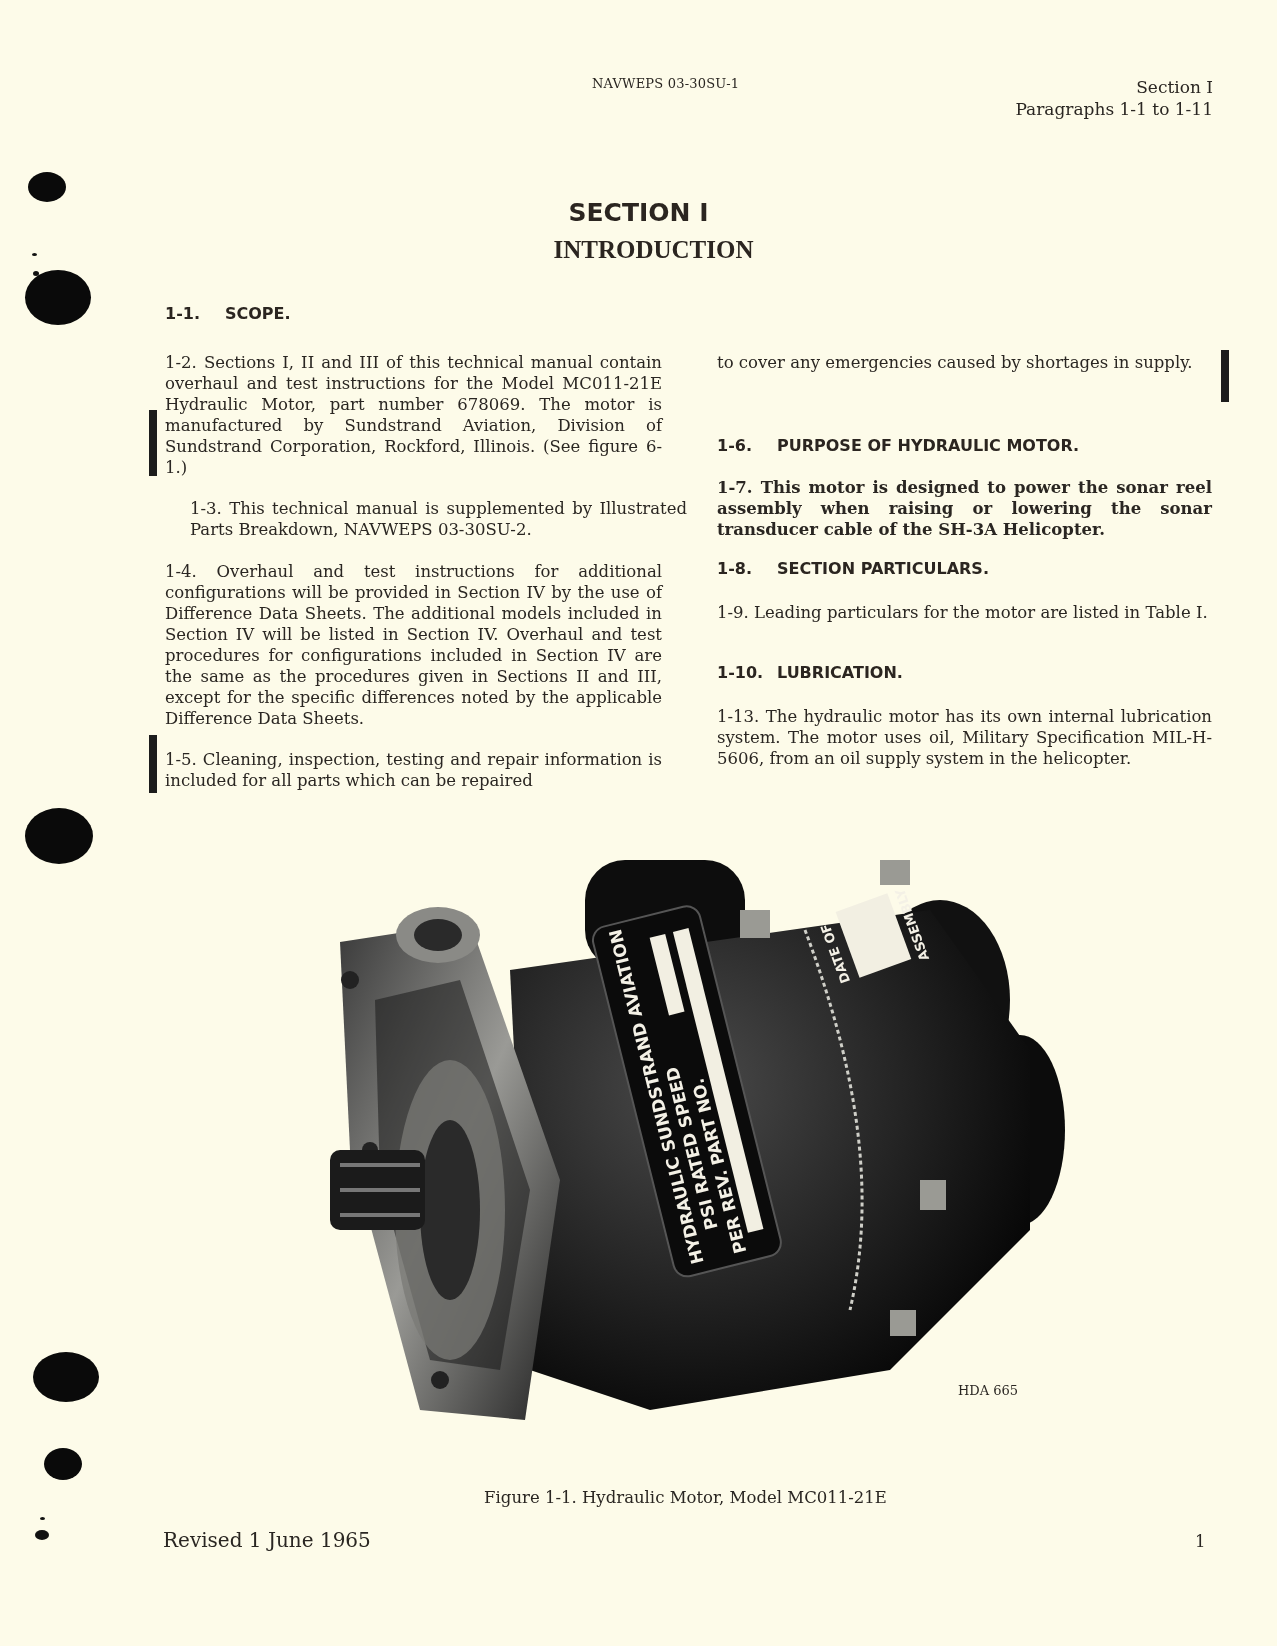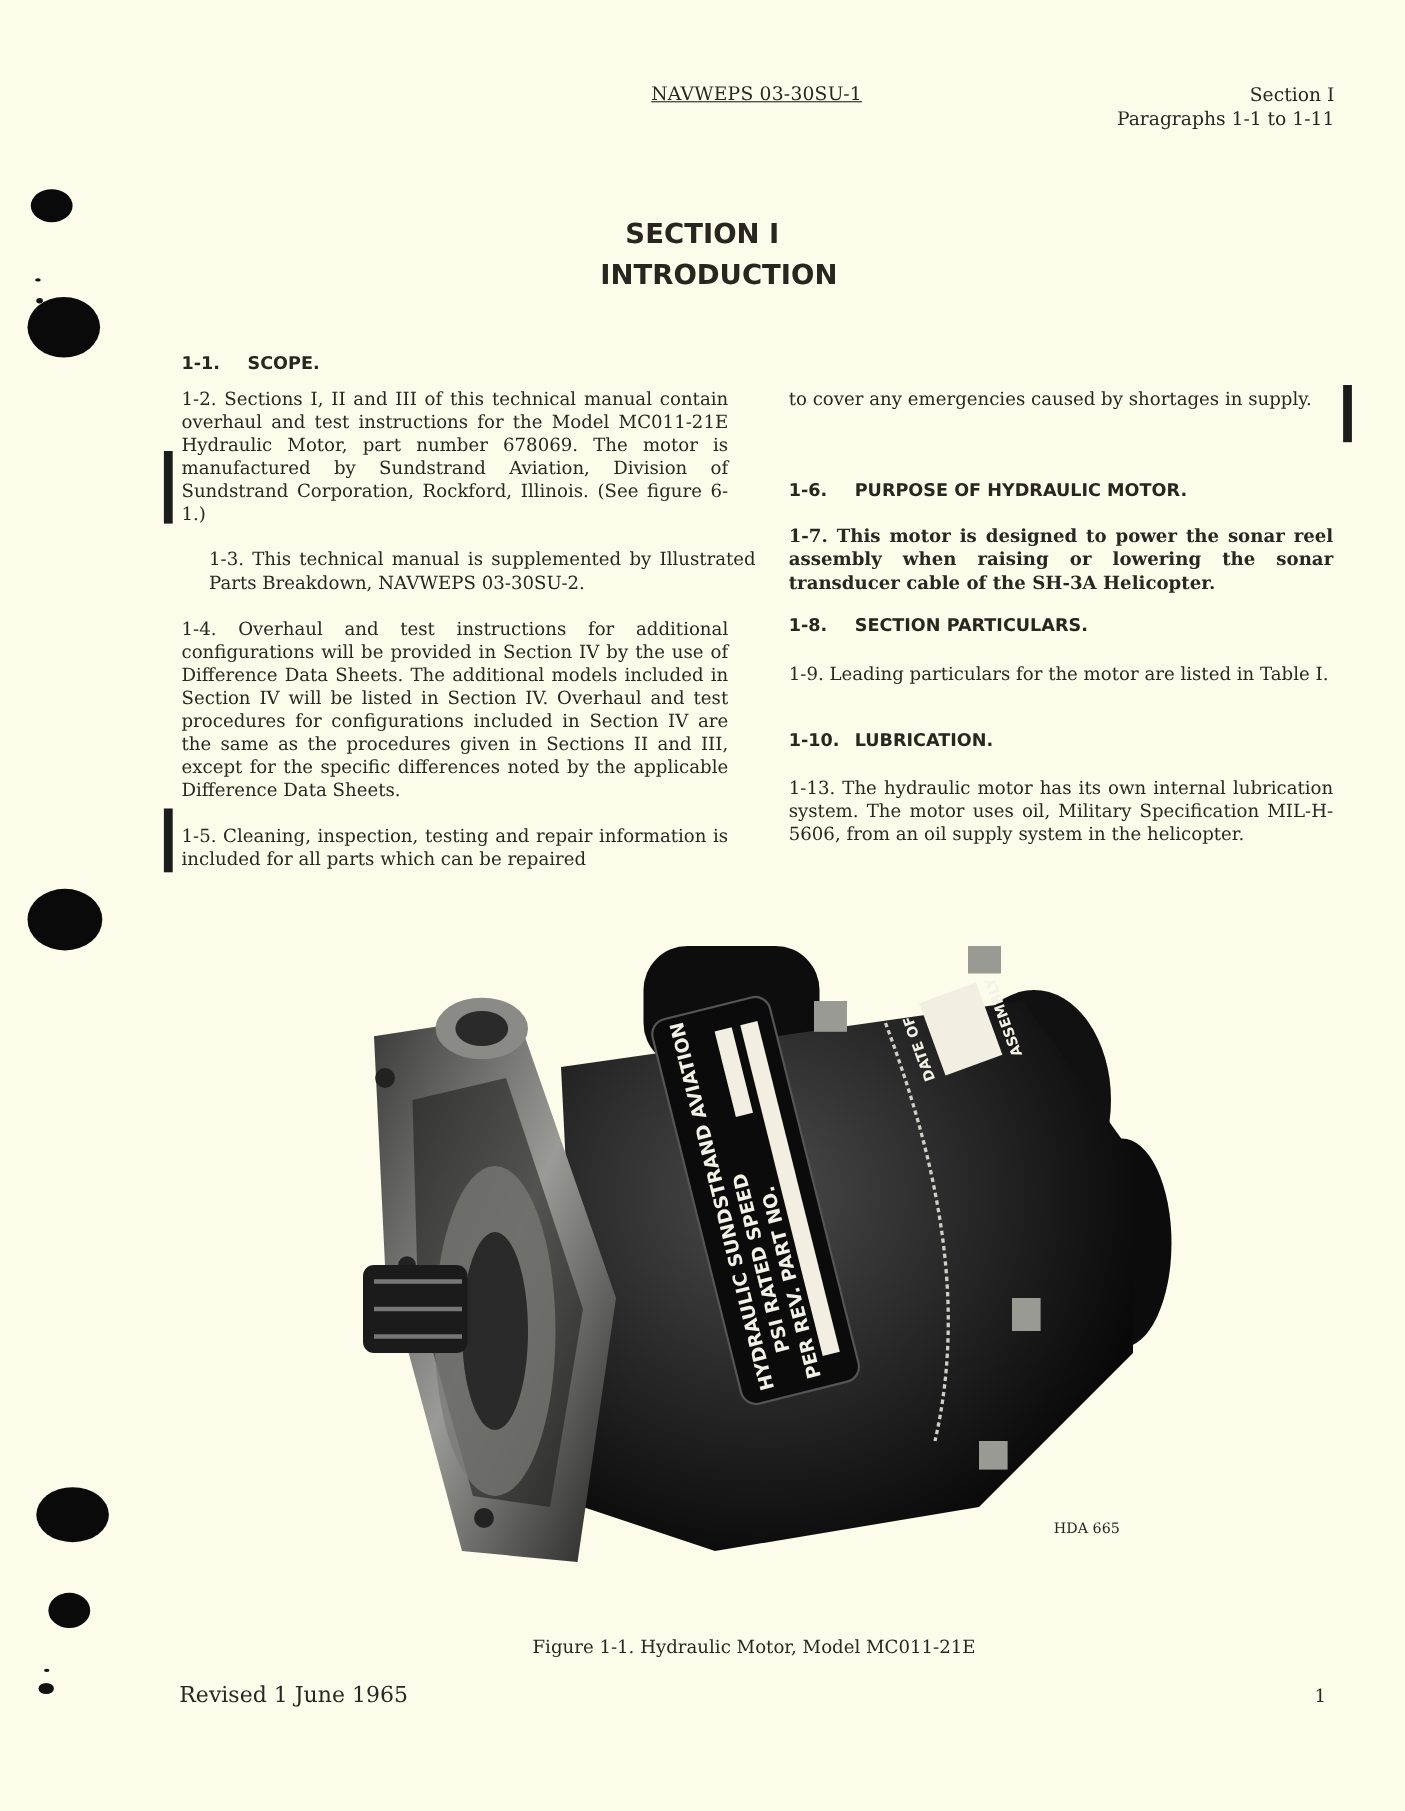--- a/index.html
+++ b/index.html
@@ -7,35 +7,35 @@
       width: 1277px; height: 1646px;
       background: #fdfbe9;
       position: relative; overflow: hidden;
       font-family: "DejaVu Serif", "Liberation Serif", serif;
       color: #2a2622;
     }
     .hole { position: absolute; background: #0a0a0a; border-radius: 50%; }
     .speck { position: absolute; background: #111; border-radius: 50%; }
     .header-left {
       position: absolute; left: 592px; top: 76px;
-      font-size: 17px; letter-spacing: 0.2px; text-decoration: underline;
+      font-size: 13px; letter-spacing: 0.2px;
     }
     .header-right {
       position: absolute; right: 64px; top: 76px;
       text-align: right; font-size: 17px; line-height: 22px;
     }
     .title-block {
       position: absolute; left: 0; width: 1277px; top: 194px;
       text-align: center;
       font-family: "DejaVu Sans", "Liberation Sans", sans-serif;
       font-weight: bold; font-size: 25px; line-height: 37px;
       color: #2b2520;
     }
     .title-block .line { display: block; }
-    .title-block .line2 { padding-left: 30px; }
+    .title-block .line2 { padding-left: 30px; font-family: Liberation Serif, serif; }
     .col {
       position: absolute; top: 0;
       font-size: 16.5px; line-height: 21px;
     }
     .col-left { left: 165px; width: 497px; }
     .col-right { left: 717px; width: 495px; }
     .heading {
       position: absolute;
       font-family: "DejaVu Sans", "Liberation Sans", sans-serif;
       font-weight: bold; font-size: 16px;
@@ -82,21 +82,21 @@
   <div>Section I</div>
   <div>Paragraphs 1-1 to 1-11</div>
 </div>
 
 <div class="title-block">
   <span class="line">SECTION I</span>
   <span class="line line2">INTRODUCTION</span>
 </div>
 
 <div class="col col-left">
-  <div class="heading" style="top:303px;left:0;margin-top:16px;">
+  <div class="heading" style="top:303px;left:0;">
     <span class="num">1-1.</span><span>SCOPE.</span>
   </div>
   <div class="para" style="top:352px;left:0;width:497px;">1-2. Sections I, II and III of this technical manual contain overhaul and test instructions for the Model MC011-21E Hydraulic Motor, part number 678069. The motor is manufactured by Sundstrand Aviation, Division of Sundstrand Corporation, Rockford, Illinois. (See figure 6-1.)</div>
   <div class="para" style="top:498px;left:0;width:497px;margin-left:25px;">1-3. This technical manual is supplemented by Illustrated Parts Breakdown, NAVWEPS 03-30SU-2.</div>
   <div class="para" style="top:561px;left:0;width:497px;">1-4. Overhaul and test instructions for additional configurations will be provided in Section IV by the use of Difference Data Sheets. The additional models included in Section IV will be listed in Section IV. Overhaul and test procedures for configurations included in Section IV are the same as the procedures given in Sections II and III, except for the specific differences noted by the applicable Difference Data Sheets.</div>
   <div class="para" style="top:749px;left:0;width:497px;">1-5. Cleaning, inspection, testing and repair information is included for all parts which can be repaired</div>
 </div>
 <div class="changebar" style="left:149px;top:410px;height:66px;"></div>
 <div class="changebar" style="left:149px;top:735px;height:58px;"></div>
 

